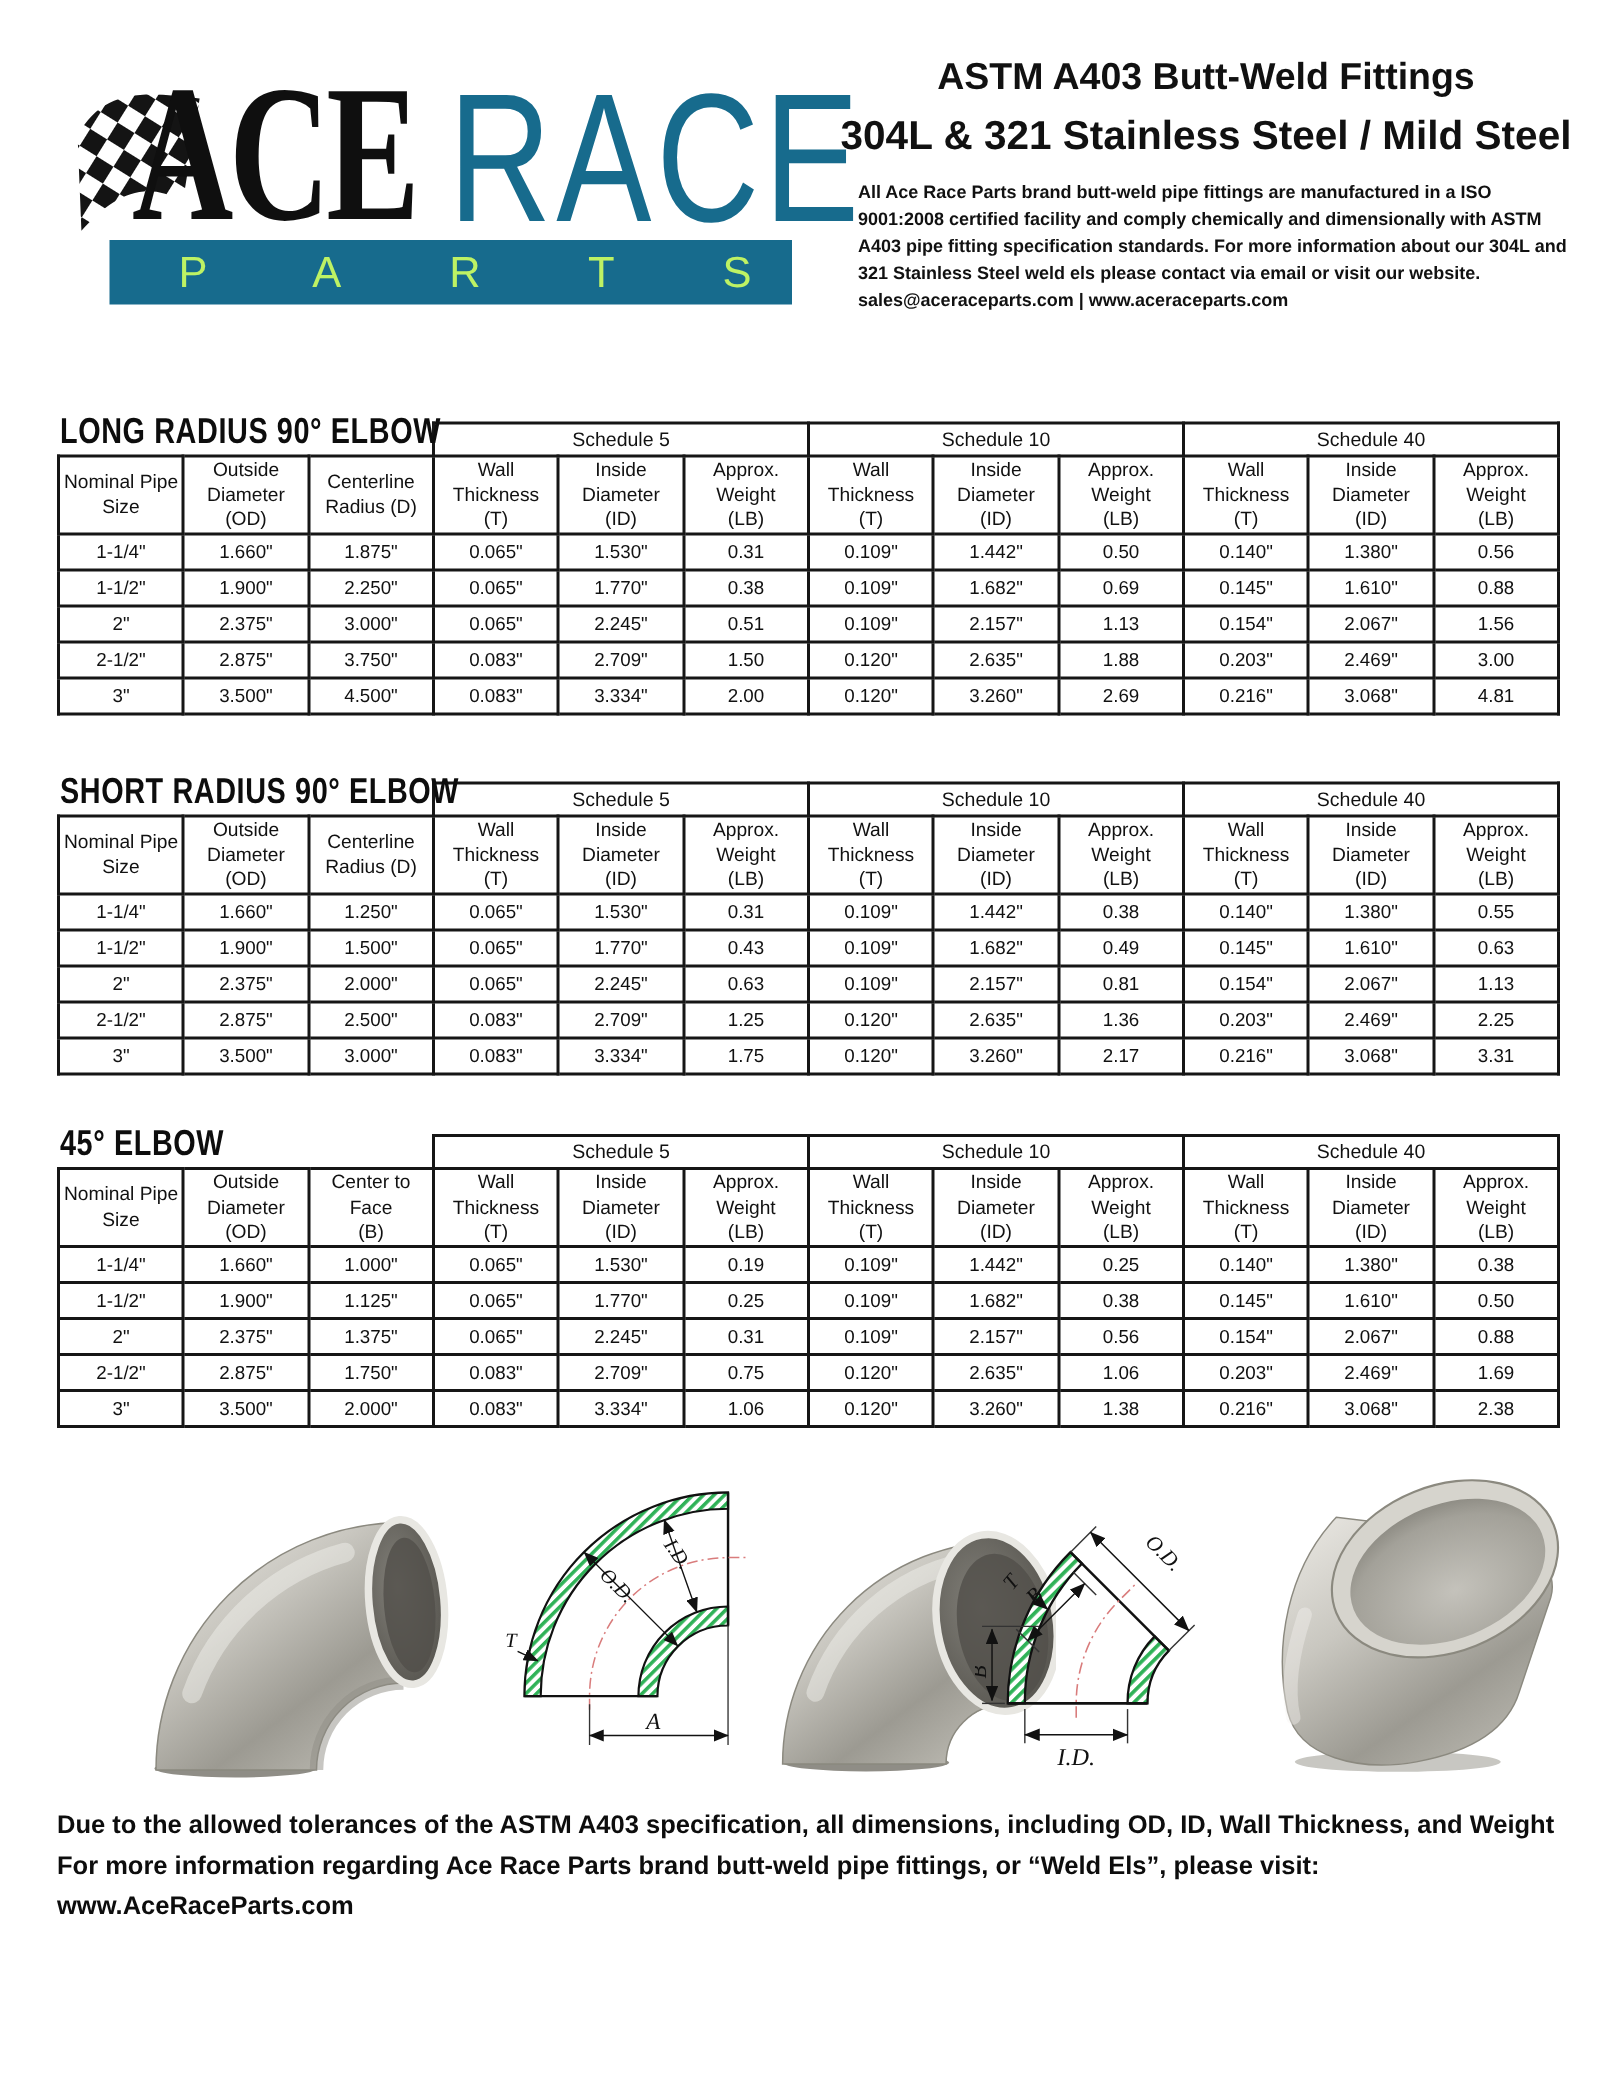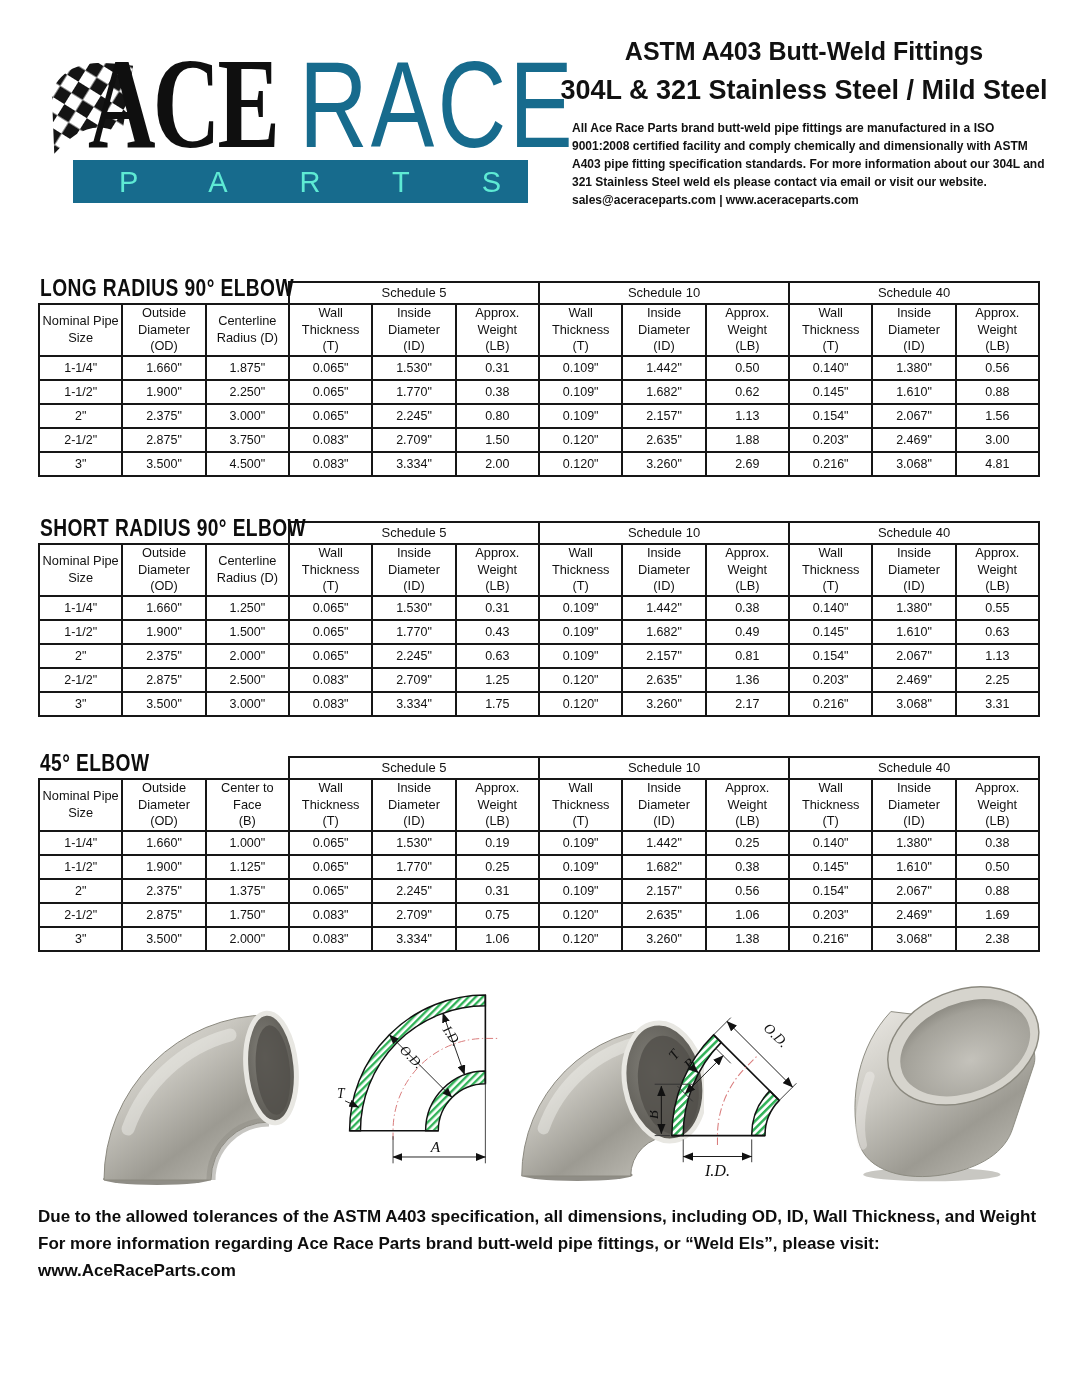--- a/index.html
+++ b/index.html
@@ -7,21 +7,21 @@
         font-family:"Liberation Sans",sans-serif;color:#111;overflow:hidden;}
   .abs{position:absolute;}
 
   
   #flag{left:38px;top:48px;width:104px;height:110px;}
   #ace{left:88px;top:38px;font:700 130px "Liberation Serif",serif;line-height:1;
        letter-spacing:-4px;transform:scaleX(.72);transform-origin:left top;color:#0f0f0f;}
   #race{left:299px;top:44px;font:400 122px "Liberation Sans",sans-serif;line-height:1;
         letter-spacing:4px;transform:scaleX(.78);transform-origin:left top;}
   #partsbar{left:73px;top:160px;width:455px;height:43px;}
-  #partsbar span{display:block;color:#5eead4;font-size:29px;line-height:45px;
+  #partsbar span{display:block;color:#bef264;font-size:29px;line-height:45px;
         letter-spacing:72px;padding-left:46px;white-space:nowrap;overflow:hidden;}
 
   
   #rh{left:556px;top:30px;width:496px;text-align:center;}
   #rh-title{font-size:38px;font-weight:bold;letter-spacing:0;}
   #rh-sub1{font-size:25px;font-weight:bold;margin-top:7px;}
   #rh-sub2{font-size:27px;font-weight:bold;margin-top:9px;}
   #rh-desc{font-size:12px;font-weight:bold;line-height:1.5;text-align:left;
            margin-top:13px;padding-left:16px;padding-right:2px;}
 
@@ -169,32 +169,32 @@
         </tr>
         <tr>
           <td>1-1/2"</td>
           <td>1.900"</td>
           <td>2.250"</td>
           <td>0.065"</td>
           <td>1.770"</td>
           <td>0.38</td>
           <td>0.109"</td>
           <td>1.682"</td>
-          <td>0.62</td>
+          <td>0.69</td>
           <td>0.145"</td>
           <td>1.610"</td>
           <td>0.88</td>
         </tr>
         <tr>
           <td>2"</td>
           <td>2.375"</td>
           <td>3.000"</td>
           <td>0.065"</td>
           <td>2.245"</td>
-          <td>0.80</td>
+          <td>0.51</td>
           <td>0.109"</td>
           <td>2.157"</td>
           <td>1.13</td>
           <td>0.154"</td>
           <td>2.067"</td>
           <td>1.56</td>
         </tr>
         <tr>
           <td>2-1/2"</td>
           <td>2.875"</td>

